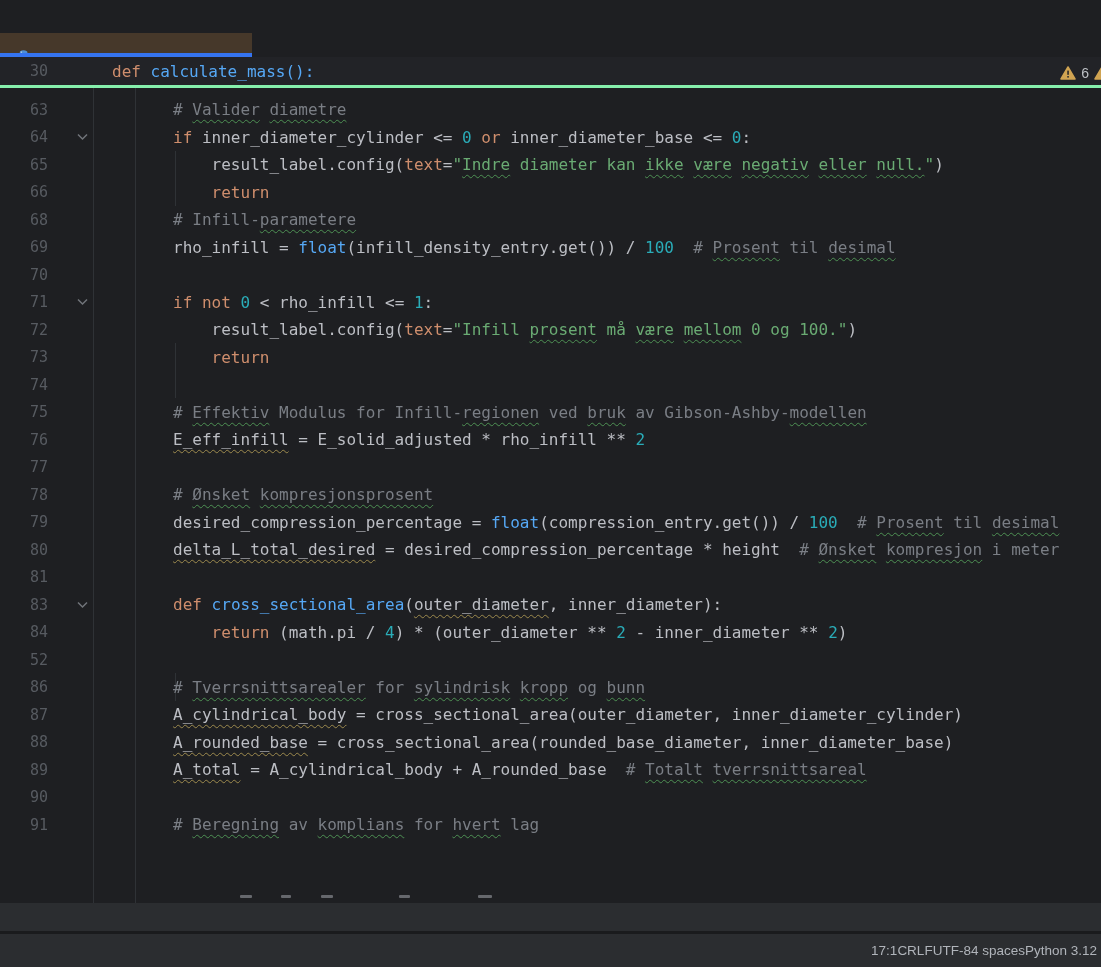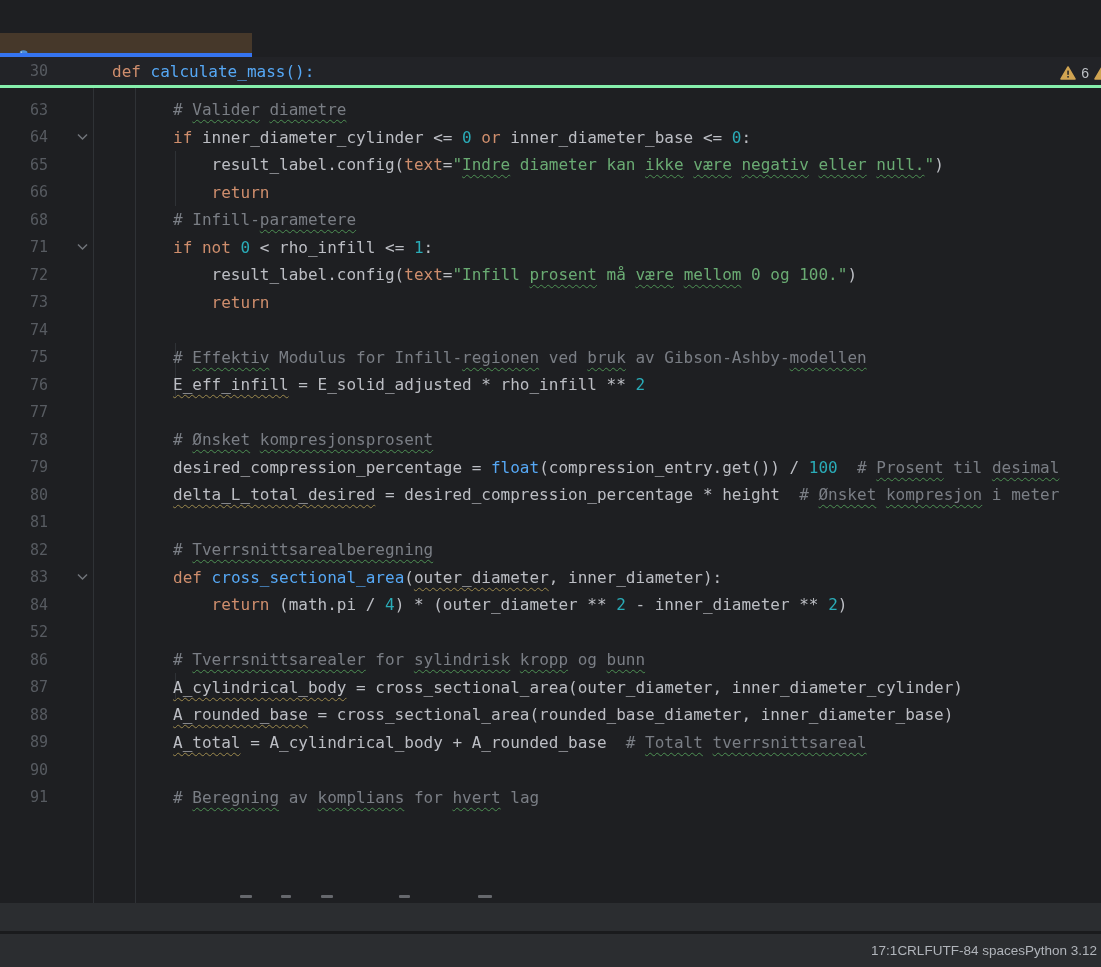--- a/index.html
+++ b/index.html
@@ -137,20 +137,28 @@
         </div>
         <div class="row">
           <span class="num">66</span>
           <span class="code"><span class="d">            </span><span class="k">return</span></span>
         </div>
         <div class="row">
           <span class="num">68</span>
           <span class="code"><span class="d">        </span><span class="c"># Infill-</span><span class="c ut">parametere</span></span>
         </div>
         <div class="row">
+          <span class="num">69</span>
+          <span class="code"><span class="d">        rho_infill = </span><span class="f">float</span><span class="d">(infill_density_entry.get()) / </span><span class="n">100</span><span class="d">  </span><span class="c"># </span><span class="c ut">Prosent</span><span class="c"> til </span><span class="c ut">desimal</span></span>
+        </div>
+        <div class="row">
+          <span class="num">70</span>
+          <span class="code"></span>
+        </div>
+        <div class="row">
           <span class="num">71</span>
           <span class="fold">
             <svg width="13" height="8" viewBox="0 0 13 8">
               <polyline points="2,1.5 6.5,6 11,1.5" fill="none" stroke="#70747a" stroke-width="1.5"></polyline>
             </svg>
           </span>
           <span class="code"><span class="d">        </span><span class="k">if</span><span class="d"> </span><span class="k">not</span><span class="d"> </span><span class="n">0</span><span class="d"> &lt; rho_infill &lt;= </span><span class="n">1</span><span class="d">:</span></span>
         </div>
         <div class="row">
           <span class="num">72</span>
@@ -184,24 +192,20 @@
           <span class="num">79</span>
           <span class="code"><span class="d">        desired_compression_percentage = </span><span class="f">float</span><span class="d">(compression_entry.get()) / </span><span class="n">100</span><span class="d">  </span><span class="c"># </span><span class="c ut">Prosent</span><span class="c"> til </span><span class="c ut">desimal</span></span>
         </div>
         <div class="row">
           <span class="num">80</span>
           <span class="code"><span class="d">        </span><span class="d uw">delta_L_total_desired</span><span class="d"> = desired_compression_percentage * height  </span><span class="c"># </span><span class="c ut">Ønsket</span><span class="c"> </span><span class="c ut">kompresjon</span><span class="c"> i meter</span></span>
         </div>
         <div class="row">
           <span class="num">81</span>
           <span class="code"></span>
-        </div>
-        <div class="row">
-          <span class="num">82</span>
-          <span class="code"><span class="d">        </span><span class="c"># </span><span class="c ut">Tverrsnittsarealberegning</span></span>
         </div>
         <div class="row">
           <span class="num">83</span>
           <span class="fold">
             <svg width="13" height="8" viewBox="0 0 13 8">
               <polyline points="2,1.5 6.5,6 11,1.5" fill="none" stroke="#70747a" stroke-width="1.5"></polyline>
             </svg>
           </span>
           <span class="code"><span class="d">        </span><span class="k">def</span><span class="d"> </span><span class="f">cross_sectional_area</span><span class="d">(</span><span class="d uw">outer_diameter</span><span class="d">, inner_diameter):</span></span>
         </div>

